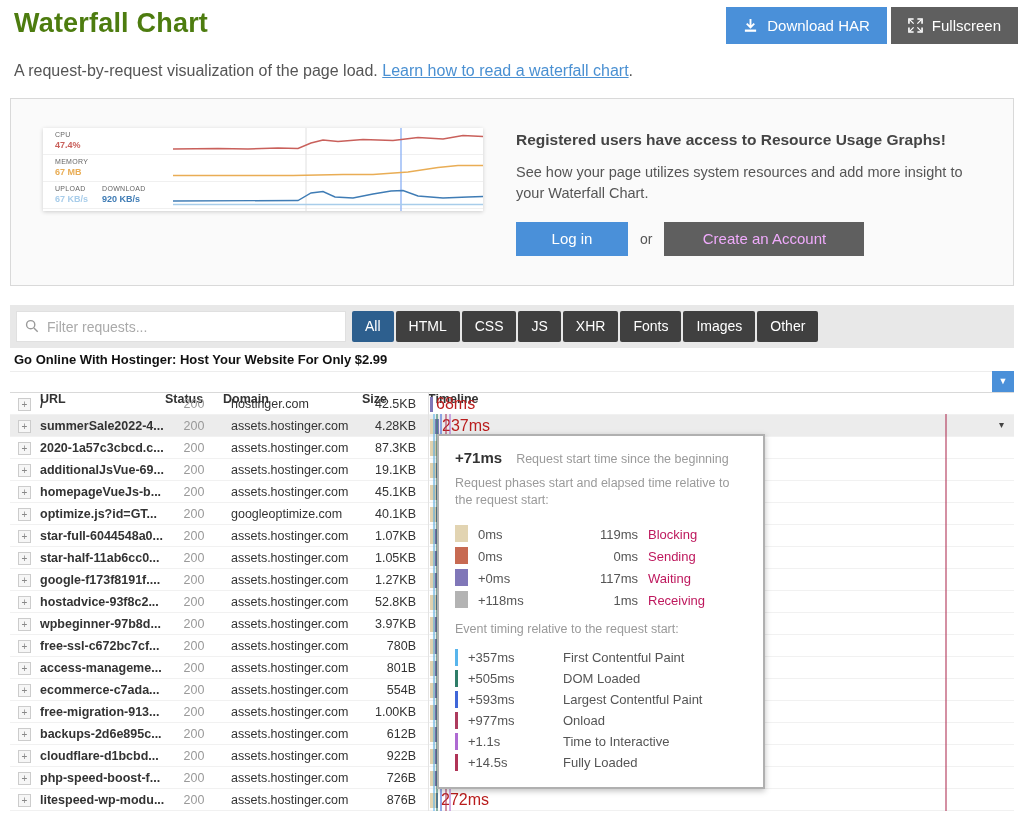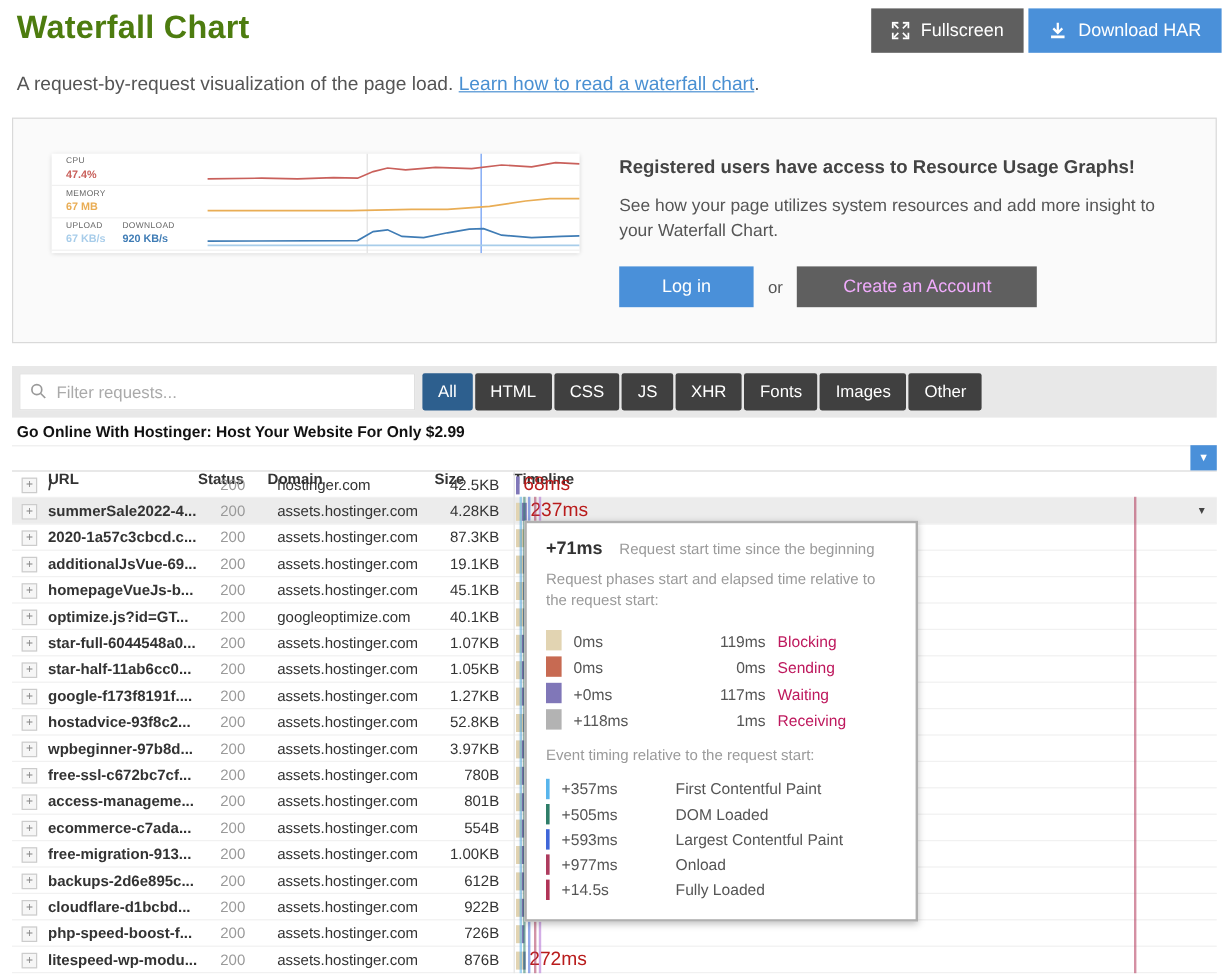--- a/index.html
+++ b/index.html
@@ -81,38 +81,38 @@
   .tt-bar { width:3px; height:17px; margin-right:10px; flex:none; }
   .tt-etime { width:95px; font-size:13px; color:#555; }
   .tt-ename { font-size:13px; color:#555; }
 </style>
 </head>
 <body>
 
 <div class="page-title">Waterfall Chart</div>
 
 <div class="top-buttons">
+  <button class="btn btn-download">
+    <span>
+        <svg width="15" height="15" viewBox="0 0 16 16">
+          <path d="M8 1v8M4 6l4 4 4-4" stroke="#fff" fill="none" stroke-width="2"></path>
+          <path d="M2 13.5h12" stroke="#fff" stroke-width="2.4"></path>
+        </svg>
+      </span>
+    <span>Download HAR</span>
+  </button>
   <button class="btn btn-fullscreen">
     <span>
         <svg width="15" height="15" viewBox="0 0 16 16">
           <path d="M1 6V1h5M10 1h5v5M15 10v5h-5M6 15H1v-5" stroke="#fff" fill="none" stroke-width="1.7"></path>
           <path d="M2 2l4 4M14 2l-4 4M14 14l-4-4M2 14l4-4" stroke="#fff" stroke-width="1.4"></path>
         </svg>
       </span>
     <span>Fullscreen</span>
   </button>
-  <button class="btn btn-download">
-    <span>
-        <svg width="15" height="15" viewBox="0 0 16 16">
-          <path d="M8 1v8M4 6l4 4 4-4" stroke="#fff" fill="none" stroke-width="2"></path>
-          <path d="M2 13.5h12" stroke="#fff" stroke-width="2.4"></path>
-        </svg>
-      </span>
-    <span>Download HAR</span>
-  </button>
 </div>
 
 <div class="subtitle"><span>A request-by-request visualization of the page load. </span><a>Learn how to read a waterfall chart</a><span>.</span></div>
 
 <div class="promo">
   <div class="graph-card">
     <div class="graph-row">
       <div class="g-label">
         <div class="cap">CPU</div>
         <div class="val" style="color:#c9605b">47.4%</div>
@@ -575,20 +575,25 @@
     <span class="tt-etime">+593ms</span>
     <span class="tt-ename">Largest Contentful Paint</span>
   </div>
 
   <div class="tt-event">
     <span class="tt-bar" style="background: rgb(173, 59, 94);"></span>
     <span class="tt-etime">+977ms</span>
     <span class="tt-ename">Onload</span>
   </div>
 
+  <div class="tt-event">
+    <span class="tt-bar" style="background: rgb(174, 106, 210);"></span>
+    <span class="tt-etime">+1.1s</span>
+    <span class="tt-ename">Time to Interactive</span>
+  </div>
 
   <div class="tt-event">
     <span class="tt-bar" style="background: rgb(176, 52, 87);"></span>
     <span class="tt-etime">+14.5s</span>
     <span class="tt-ename">Fully Loaded</span>
   </div>
 </div>
 </div>
 
 </body></html>

